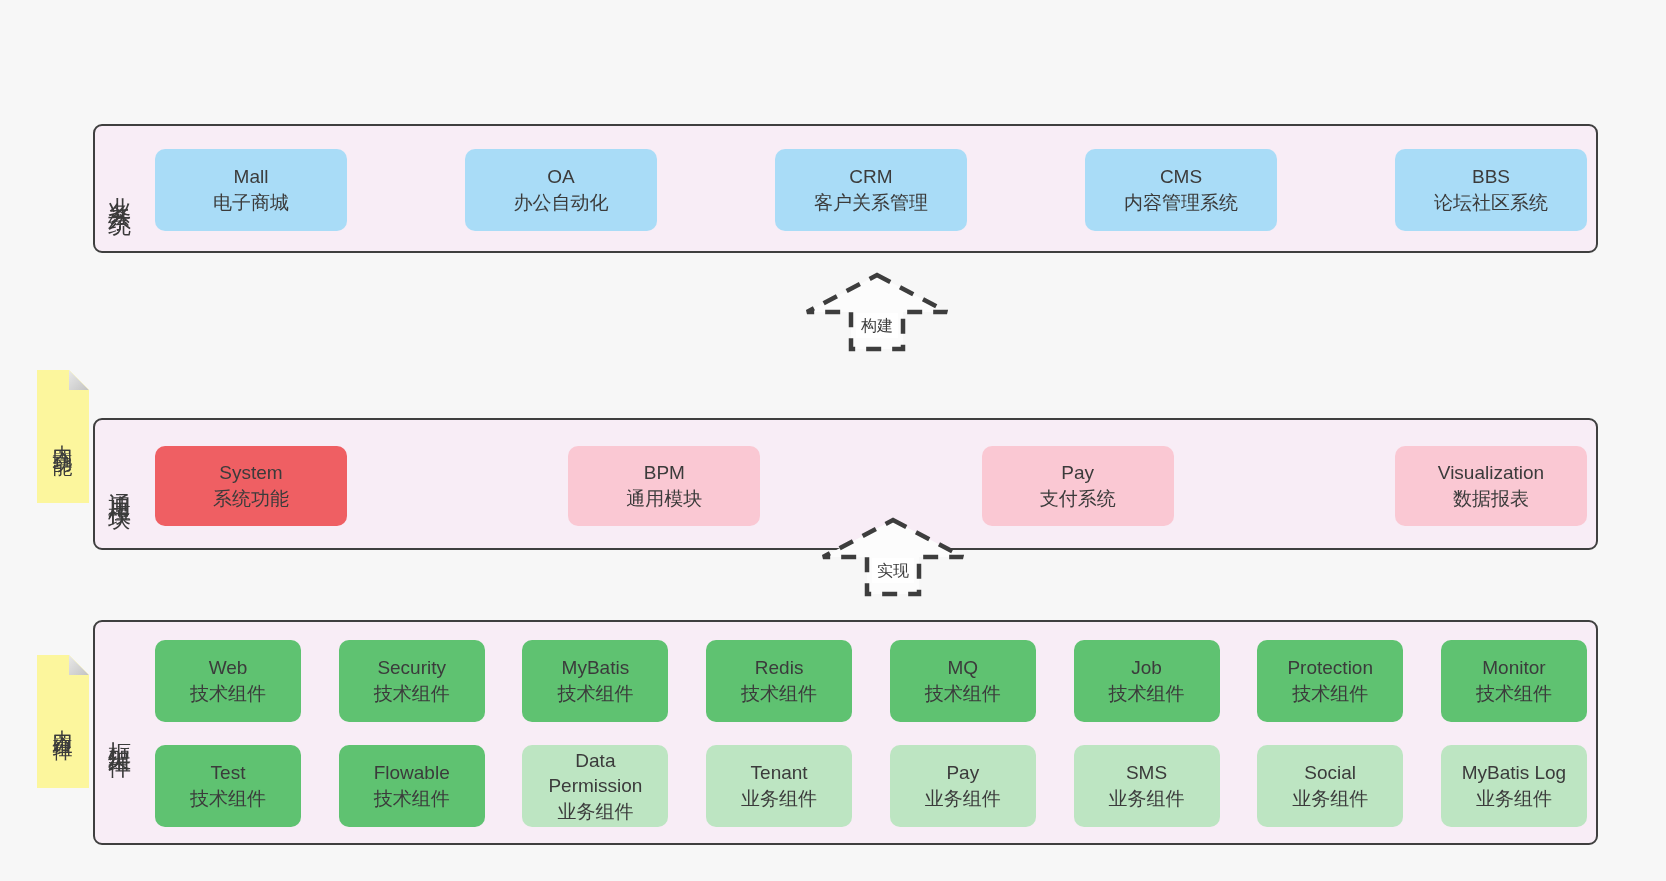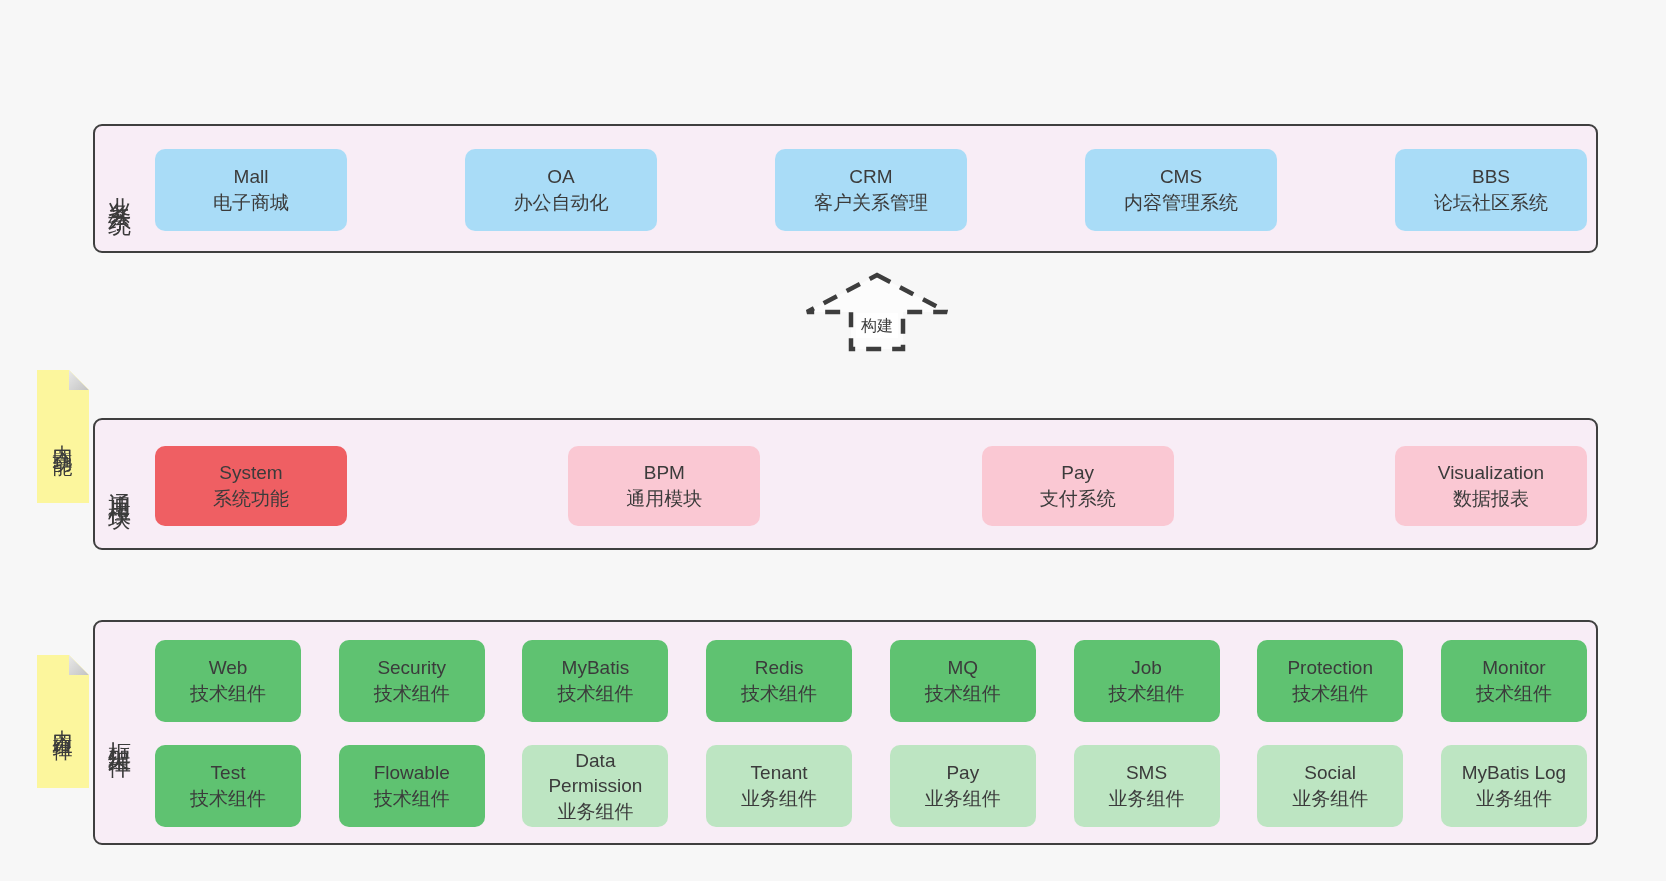--- a/index.html
+++ b/index.html
@@ -101,20 +101,26 @@
         <span>Pay</span>
         <span>支付系统</span>
       </div>
       <div class="box" data-variant="pink">
         <span>Visualization</span>
         <span>数据报表</span>
       </div>
     </div>
   </section>
 
+  <div class="arrow" style="left:821px;top:517px;">
+    <svg width="144" height="80" viewBox="0 0 144 80">
+      <polygon points="72,3 142,40 98,40 98,77 46,77 46,40 2,40" fill="#fcfcfc" stroke="var(--c-arrow)" stroke-width="4.5" stroke-dasharray="15,11"></polygon>
+    </svg>
+    <div class="arrow-label">实现</div>
+  </div>
 
   <div class="sticky" style="left:37px;top:655px;">
     <div class="sticky-label">内置组件</div>
   </div>
 
   <section class="panel" style="left:93px;top:620px;width:1505px;height:225px;">
     <div class="panel-label">框架组件</div>
     <div class="row row-8" style="top:18px;">
       <div class="box" data-variant="green">
         <span>Web</span>

